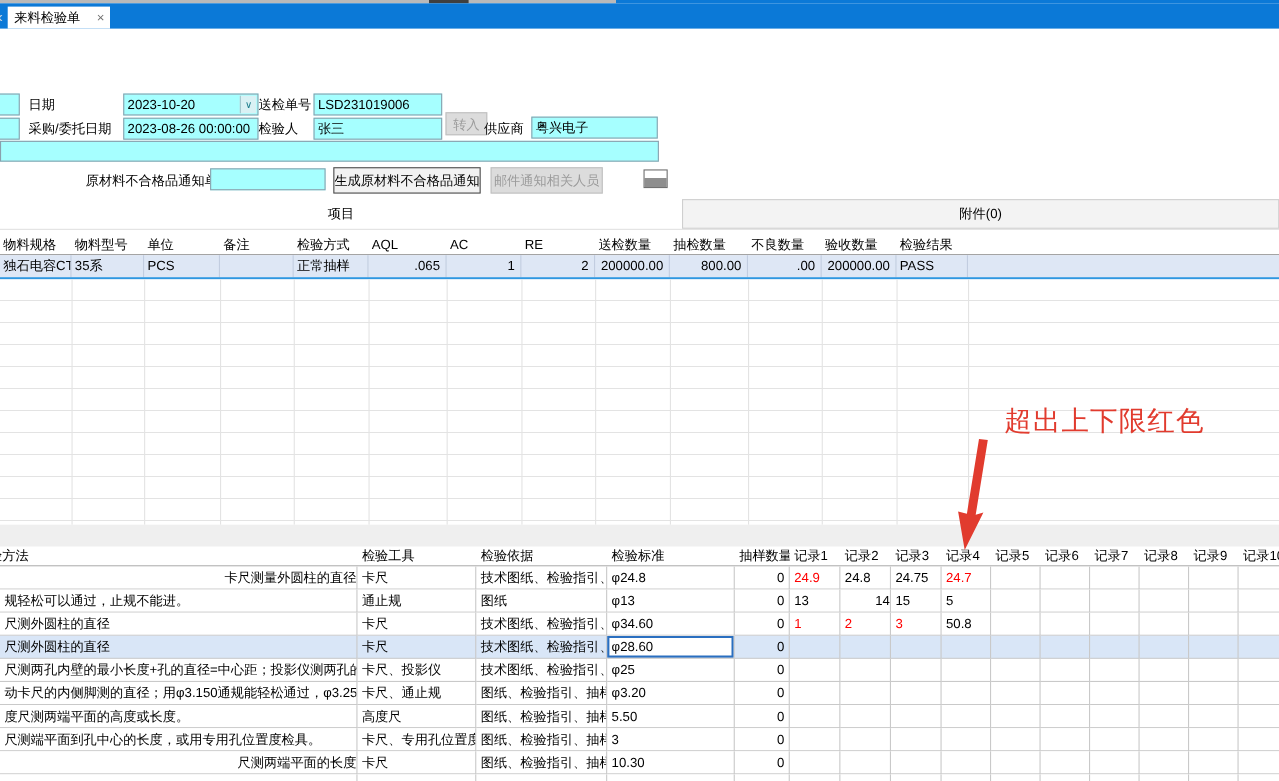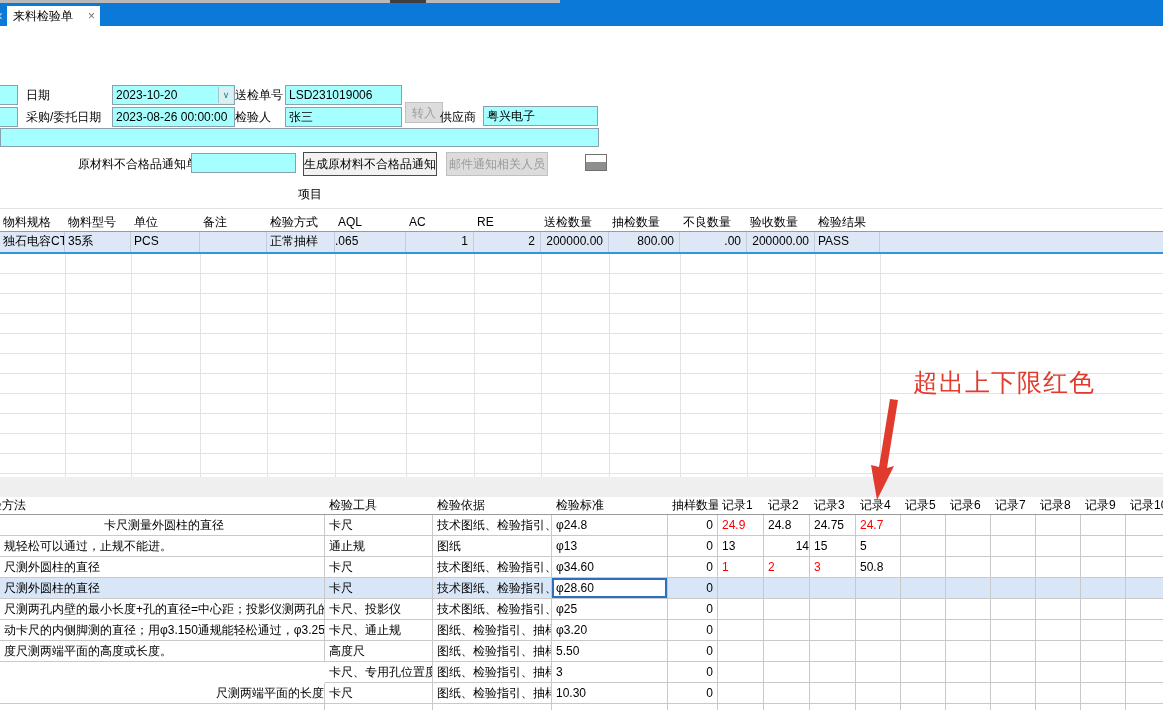--- a/index.html
+++ b/index.html
@@ -98,20 +98,21 @@
 
   <div class="abs field" id="fld-strip"></div>
 
   <span class="abs label" id="lbl-notice">原材料不合格品通知单</span>
   <div class="abs field" id="fld-notice"></div>
   <div class="abs btn" id="btn-generate">生成原材料不合格品通知单</div>
   <div class="abs btn disabled" id="btn-email">邮件通知相关人员</div>
   <div class="abs" id="icon-split"></div>
 
   <div class="abs" id="tab-items">项目</div>
+  <div class="abs" id="tab-attach">附件(0)</div>
   <div class="abs" id="tabs-hairline"></div>
 
   <div class="abs" id="items-header">
       <div style="position: absolute; left: 0px; top: 0px; width: 65px; height: 18px; line-height: 18px; padding-left: 3px; overflow: hidden; white-space: nowrap;">物料规格</div>
       <div style="position: absolute; left: 65px; top: 0px; width: 66px; height: 18px; line-height: 18px; padding-left: 3px; overflow: hidden; white-space: nowrap;">物料型号</div>
       <div style="position: absolute; left: 131px; top: 0px; width: 69px; height: 18px; line-height: 18px; padding-left: 3px; overflow: hidden; white-space: nowrap;">单位</div>
       <div style="position: absolute; left: 200px; top: 0px; width: 67px; height: 18px; line-height: 18px; padding-left: 3px; overflow: hidden; white-space: nowrap;">备注</div>
       <div style="position: absolute; left: 267px; top: 0px; width: 68px; height: 18px; line-height: 18px; padding-left: 3px; overflow: hidden; white-space: nowrap;">检验方式</div>
       <div style="position: absolute; left: 335px; top: 0px; width: 71px; height: 18px; line-height: 18px; padding-left: 3px; overflow: hidden; white-space: nowrap;">AQL</div>
       <div style="position: absolute; left: 406px; top: 0px; width: 68px; height: 18px; line-height: 18px; padding-left: 3px; overflow: hidden; white-space: nowrap;">AC</div>
@@ -121,21 +122,21 @@
       <div style="position: absolute; left: 680px; top: 0px; width: 67px; height: 18px; line-height: 18px; padding-left: 3px; overflow: hidden; white-space: nowrap;">不良数量</div>
       <div style="position: absolute; left: 747px; top: 0px; width: 68px; height: 18px; line-height: 18px; padding-left: 3px; overflow: hidden; white-space: nowrap;">验收数量</div>
       <div style="position: absolute; left: 815px; top: 0px; width: 65px; height: 18px; line-height: 18px; padding-left: 3px; overflow: hidden; white-space: nowrap;">检验结果</div>
     </div>
   <div class="abs" id="items-row">
       <div style="position: absolute; left: 0px; top: 0px; width: 65px; height: 20px; line-height: 19px; border-right: 1px solid rgb(194, 205, 224); overflow: hidden; white-space: nowrap; text-align: left; padding: 0px 0px 0px 3px;">独石电容CT4</div>
       <div style="position: absolute; left: 65px; top: 0px; width: 66px; height: 20px; line-height: 19px; border-right: 1px solid rgb(194, 205, 224); overflow: hidden; white-space: nowrap; text-align: left; padding: 0px 0px 0px 3px;">35系</div>
       <div style="position: absolute; left: 131px; top: 0px; width: 69px; height: 20px; line-height: 19px; border-right: 1px solid rgb(194, 205, 224); overflow: hidden; white-space: nowrap; text-align: left; padding: 0px 0px 0px 3px;">PCS</div>
       <div style="position: absolute; left: 200px; top: 0px; width: 67px; height: 20px; line-height: 19px; border-right: 1px solid rgb(194, 205, 224); overflow: hidden; white-space: nowrap; text-align: left; padding: 0px 0px 0px 3px;"></div>
       <div style="position: absolute; left: 267px; top: 0px; width: 68px; height: 20px; line-height: 19px; border-right: 1px solid rgb(194, 205, 224); overflow: hidden; white-space: nowrap; text-align: left; padding: 0px 0px 0px 3px;">正常抽样</div>
-      <div style="position: absolute; left: 335px; top: 0px; width: 71px; height: 20px; line-height: 19px; border-right: 1px solid rgb(194, 205, 224); overflow: hidden; white-space: nowrap; text-align: left; padding: 0px 5px 0px 0px;">.065</div>
+      <div style="position: absolute; left: 335px; top: 0px; width: 71px; height: 20px; line-height: 19px; border-right: 1px solid rgb(194, 205, 224); overflow: hidden; white-space: nowrap; text-align: right; padding: 0px 5px 0px 0px;">.065</div>
       <div style="position: absolute; left: 406px; top: 0px; width: 68px; height: 20px; line-height: 19px; border-right: 1px solid rgb(194, 205, 224); overflow: hidden; white-space: nowrap; text-align: right; padding: 0px 5px 0px 0px;">1</div>
       <div style="position: absolute; left: 474px; top: 0px; width: 67px; height: 20px; line-height: 19px; border-right: 1px solid rgb(194, 205, 224); overflow: hidden; white-space: nowrap; text-align: right; padding: 0px 5px 0px 0px;">2</div>
       <div style="position: absolute; left: 541px; top: 0px; width: 68px; height: 20px; line-height: 19px; border-right: 1px solid rgb(194, 205, 224); overflow: hidden; white-space: nowrap; text-align: right; padding: 0px 5px 0px 0px;">200000.00</div>
       <div style="position: absolute; left: 609px; top: 0px; width: 71px; height: 20px; line-height: 19px; border-right: 1px solid rgb(194, 205, 224); overflow: hidden; white-space: nowrap; text-align: right; padding: 0px 5px 0px 0px;">800.00</div>
       <div style="position: absolute; left: 680px; top: 0px; width: 67px; height: 20px; line-height: 19px; border-right: 1px solid rgb(194, 205, 224); overflow: hidden; white-space: nowrap; text-align: right; padding: 0px 5px 0px 0px;">.00</div>
       <div style="position: absolute; left: 747px; top: 0px; width: 68px; height: 20px; line-height: 19px; border-right: 1px solid rgb(194, 205, 224); overflow: hidden; white-space: nowrap; text-align: right; padding: 0px 5px 0px 0px;">200000.00</div>
       <div style="position: absolute; left: 815px; top: 0px; width: 65px; height: 20px; line-height: 19px; border-right: 1px solid rgb(194, 205, 224); overflow: hidden; white-space: nowrap; text-align: left; padding: 0px 0px 0px 3px;">PASS</div>
     </div>
   <div class="abs" id="items-current-line"></div>
   <div class="abs" id="items-empty-grid">
@@ -171,21 +172,21 @@
       <div style="position: absolute; left: 1036px; top: 0px; width: 45px; height: 17px; line-height: 17px; padding-left: 4px; overflow: hidden; white-space: nowrap;">记录8</div>
       <div style="position: absolute; left: 1081px; top: 0px; width: 45px; height: 17px; line-height: 17px; padding-left: 4px; overflow: hidden; white-space: nowrap;">记录9</div>
       <div style="position: absolute; left: 1126px; top: 0px; width: 46px; height: 17px; line-height: 17px; padding-left: 4px; overflow: hidden; white-space: nowrap;">记录10</div>
     </div>
 
   <div class="abs" id="annotation-text" style="color: rgb(225, 59, 46);">超出上下限红色</div>
   <svg class="abs" id="arrow-svg" width="1163" height="710" viewBox="0 0 1163 710">
     <polygon points="890,399 898,400 887,468 894,466 877,500 871,465 879,467" fill="#e13b2e"></polygon>
   </svg>
 <div style="position: absolute; left: 0px; top: 515px; width: 1172px; height: 21px; background: rgb(255, 255, 255);">
-      <div style="position: absolute; left: 0px; top: 0px; width: 325px; height: 21px; line-height: 20px; border-right: 1px solid rgb(201, 201, 201); border-bottom: 1px solid rgb(201, 201, 201); overflow: hidden; white-space: nowrap; background: transparent; text-align: center; padding: 0px 0px 0px 4px;">卡尺测量外圆柱的直径</div>
+      <div style="position: absolute; left: 0px; top: 0px; width: 325px; height: 21px; line-height: 20px; border-right: 1px solid rgb(201, 201, 201); border-bottom: 1px solid rgb(201, 201, 201); overflow: hidden; white-space: nowrap; background: transparent; text-align: right; padding: 0px 0px 0px 4px;">卡尺测量外圆柱的直径</div>
       <div style="position: absolute; left: 325px; top: 0px; width: 108px; height: 21px; line-height: 20px; border-right: 1px solid rgb(201, 201, 201); border-bottom: 1px solid rgb(201, 201, 201); overflow: hidden; white-space: nowrap; background: transparent; text-align: left; padding: 0px 0px 0px 4px;">卡尺</div>
       <div style="position: absolute; left: 433px; top: 0px; width: 119px; height: 21px; line-height: 20px; border-right: 1px solid rgb(201, 201, 201); border-bottom: 1px solid rgb(201, 201, 201); overflow: hidden; white-space: nowrap; background: transparent; text-align: left; padding: 0px 0px 0px 4px;">技术图纸、检验指引、抽</div>
       <div style="position: absolute; left: 552px; top: 0px; width: 116px; height: 21px; line-height: 20px; border-right: 1px solid rgb(201, 201, 201); border-bottom: 1px solid rgb(201, 201, 201); overflow: hidden; white-space: nowrap; background: transparent; text-align: left; padding: 0px 0px 0px 4px;">φ24.8</div>
       <div style="position: absolute; left: 668px; top: 0px; width: 50px; height: 21px; line-height: 20px; border-right: 1px solid rgb(201, 201, 201); border-bottom: 1px solid rgb(201, 201, 201); overflow: hidden; white-space: nowrap; background: transparent; text-align: right; padding: 0px 4px 0px 0px;">0</div>
       <div style="position: absolute; left: 718px; top: 0px; width: 46px; height: 21px; line-height: 20px; border-right: 1px solid rgb(201, 201, 201); border-bottom: 1px solid rgb(201, 201, 201); overflow: hidden; white-space: nowrap; background: transparent; text-align: left; padding: 0px 0px 0px 4px; color: rgb(255, 0, 0);">24.9</div>
       <div style="position: absolute; left: 764px; top: 0px; width: 46px; height: 21px; line-height: 20px; border-right: 1px solid rgb(201, 201, 201); border-bottom: 1px solid rgb(201, 201, 201); overflow: hidden; white-space: nowrap; background: transparent; text-align: left; padding: 0px 0px 0px 4px;">24.8</div>
       <div style="position: absolute; left: 810px; top: 0px; width: 46px; height: 21px; line-height: 20px; border-right: 1px solid rgb(201, 201, 201); border-bottom: 1px solid rgb(201, 201, 201); overflow: hidden; white-space: nowrap; background: transparent; text-align: left; padding: 0px 0px 0px 4px;">24.75</div>
       <div style="position: absolute; left: 856px; top: 0px; width: 45px; height: 21px; line-height: 20px; border-right: 1px solid rgb(201, 201, 201); border-bottom: 1px solid rgb(201, 201, 201); overflow: hidden; white-space: nowrap; background: transparent; text-align: left; padding: 0px 0px 0px 4px; color: rgb(255, 0, 0);">24.7</div>
       <div style="position: absolute; left: 901px; top: 0px; width: 45px; height: 21px; line-height: 20px; border-right: 1px solid rgb(201, 201, 201); border-bottom: 1px solid rgb(201, 201, 201); overflow: hidden; white-space: nowrap; background: transparent; text-align: left; padding: 0px 0px 0px 4px;"></div>
       <div style="position: absolute; left: 946px; top: 0px; width: 45px; height: 21px; line-height: 20px; border-right: 1px solid rgb(201, 201, 201); border-bottom: 1px solid rgb(201, 201, 201); overflow: hidden; white-space: nowrap; background: transparent; text-align: left; padding: 0px 0px 0px 4px;"></div>
@@ -290,20 +291,21 @@
       <div style="position: absolute; left: 810px; top: 0px; width: 46px; height: 21px; line-height: 20px; border-right: 1px solid rgb(201, 201, 201); border-bottom: 1px solid rgb(201, 201, 201); overflow: hidden; white-space: nowrap; background: transparent; text-align: left; padding: 0px 0px 0px 4px;"></div>
       <div style="position: absolute; left: 856px; top: 0px; width: 45px; height: 21px; line-height: 20px; border-right: 1px solid rgb(201, 201, 201); border-bottom: 1px solid rgb(201, 201, 201); overflow: hidden; white-space: nowrap; background: transparent; text-align: left; padding: 0px 0px 0px 4px;"></div>
       <div style="position: absolute; left: 901px; top: 0px; width: 45px; height: 21px; line-height: 20px; border-right: 1px solid rgb(201, 201, 201); border-bottom: 1px solid rgb(201, 201, 201); overflow: hidden; white-space: nowrap; background: transparent; text-align: left; padding: 0px 0px 0px 4px;"></div>
       <div style="position: absolute; left: 946px; top: 0px; width: 45px; height: 21px; line-height: 20px; border-right: 1px solid rgb(201, 201, 201); border-bottom: 1px solid rgb(201, 201, 201); overflow: hidden; white-space: nowrap; background: transparent; text-align: left; padding: 0px 0px 0px 4px;"></div>
       <div style="position: absolute; left: 991px; top: 0px; width: 45px; height: 21px; line-height: 20px; border-right: 1px solid rgb(201, 201, 201); border-bottom: 1px solid rgb(201, 201, 201); overflow: hidden; white-space: nowrap; background: transparent; text-align: left; padding: 0px 0px 0px 4px;"></div>
       <div style="position: absolute; left: 1036px; top: 0px; width: 45px; height: 21px; line-height: 20px; border-right: 1px solid rgb(201, 201, 201); border-bottom: 1px solid rgb(201, 201, 201); overflow: hidden; white-space: nowrap; background: transparent; text-align: left; padding: 0px 0px 0px 4px;"></div>
       <div style="position: absolute; left: 1081px; top: 0px; width: 45px; height: 21px; line-height: 20px; border-right: 1px solid rgb(201, 201, 201); border-bottom: 1px solid rgb(201, 201, 201); overflow: hidden; white-space: nowrap; background: transparent; text-align: left; padding: 0px 0px 0px 4px;"></div>
       <div style="position: absolute; left: 1126px; top: 0px; width: 46px; height: 21px; line-height: 20px; border-right: 1px solid rgb(201, 201, 201); border-bottom: 1px solid rgb(201, 201, 201); overflow: hidden; white-space: nowrap; background: transparent; text-align: left; padding: 0px 0px 0px 4px;"></div>
     </div>
     <div style="position: absolute; left: 0px; top: 662px; width: 1172px; height: 21px; background: rgb(255, 255, 255);">
+      <div style="position: absolute; left: 0px; top: 0px; width: 325px; height: 21px; line-height: 20px; border-right: 1px solid rgb(201, 201, 201); border-bottom: 1px solid rgb(201, 201, 201); overflow: hidden; white-space: nowrap; background: transparent; text-align: left; padding: 0px 0px 0px 4px;">尺测端平面到孔中心的长度，或用专用孔位置度检具。</div>
       <div style="position: absolute; left: 325px; top: 0px; width: 108px; height: 21px; line-height: 20px; border-right: 1px solid rgb(201, 201, 201); border-bottom: 1px solid rgb(201, 201, 201); overflow: hidden; white-space: nowrap; background: transparent; text-align: left; padding: 0px 0px 0px 4px;">卡尺、专用孔位置度检</div>
       <div style="position: absolute; left: 433px; top: 0px; width: 119px; height: 21px; line-height: 20px; border-right: 1px solid rgb(201, 201, 201); border-bottom: 1px solid rgb(201, 201, 201); overflow: hidden; white-space: nowrap; background: transparent; text-align: left; padding: 0px 0px 0px 4px;">图纸、检验指引、抽样标</div>
       <div style="position: absolute; left: 552px; top: 0px; width: 116px; height: 21px; line-height: 20px; border-right: 1px solid rgb(201, 201, 201); border-bottom: 1px solid rgb(201, 201, 201); overflow: hidden; white-space: nowrap; background: transparent; text-align: left; padding: 0px 0px 0px 4px;">3</div>
       <div style="position: absolute; left: 668px; top: 0px; width: 50px; height: 21px; line-height: 20px; border-right: 1px solid rgb(201, 201, 201); border-bottom: 1px solid rgb(201, 201, 201); overflow: hidden; white-space: nowrap; background: transparent; text-align: right; padding: 0px 4px 0px 0px;">0</div>
       <div style="position: absolute; left: 718px; top: 0px; width: 46px; height: 21px; line-height: 20px; border-right: 1px solid rgb(201, 201, 201); border-bottom: 1px solid rgb(201, 201, 201); overflow: hidden; white-space: nowrap; background: transparent; text-align: left; padding: 0px 0px 0px 4px;"></div>
       <div style="position: absolute; left: 764px; top: 0px; width: 46px; height: 21px; line-height: 20px; border-right: 1px solid rgb(201, 201, 201); border-bottom: 1px solid rgb(201, 201, 201); overflow: hidden; white-space: nowrap; background: transparent; text-align: left; padding: 0px 0px 0px 4px;"></div>
       <div style="position: absolute; left: 810px; top: 0px; width: 46px; height: 21px; line-height: 20px; border-right: 1px solid rgb(201, 201, 201); border-bottom: 1px solid rgb(201, 201, 201); overflow: hidden; white-space: nowrap; background: transparent; text-align: left; padding: 0px 0px 0px 4px;"></div>
       <div style="position: absolute; left: 856px; top: 0px; width: 45px; height: 21px; line-height: 20px; border-right: 1px solid rgb(201, 201, 201); border-bottom: 1px solid rgb(201, 201, 201); overflow: hidden; white-space: nowrap; background: transparent; text-align: left; padding: 0px 0px 0px 4px;"></div>
       <div style="position: absolute; left: 901px; top: 0px; width: 45px; height: 21px; line-height: 20px; border-right: 1px solid rgb(201, 201, 201); border-bottom: 1px solid rgb(201, 201, 201); overflow: hidden; white-space: nowrap; background: transparent; text-align: left; padding: 0px 0px 0px 4px;"></div>
       <div style="position: absolute; left: 946px; top: 0px; width: 45px; height: 21px; line-height: 20px; border-right: 1px solid rgb(201, 201, 201); border-bottom: 1px solid rgb(201, 201, 201); overflow: hidden; white-space: nowrap; background: transparent; text-align: left; padding: 0px 0px 0px 4px;"></div>

